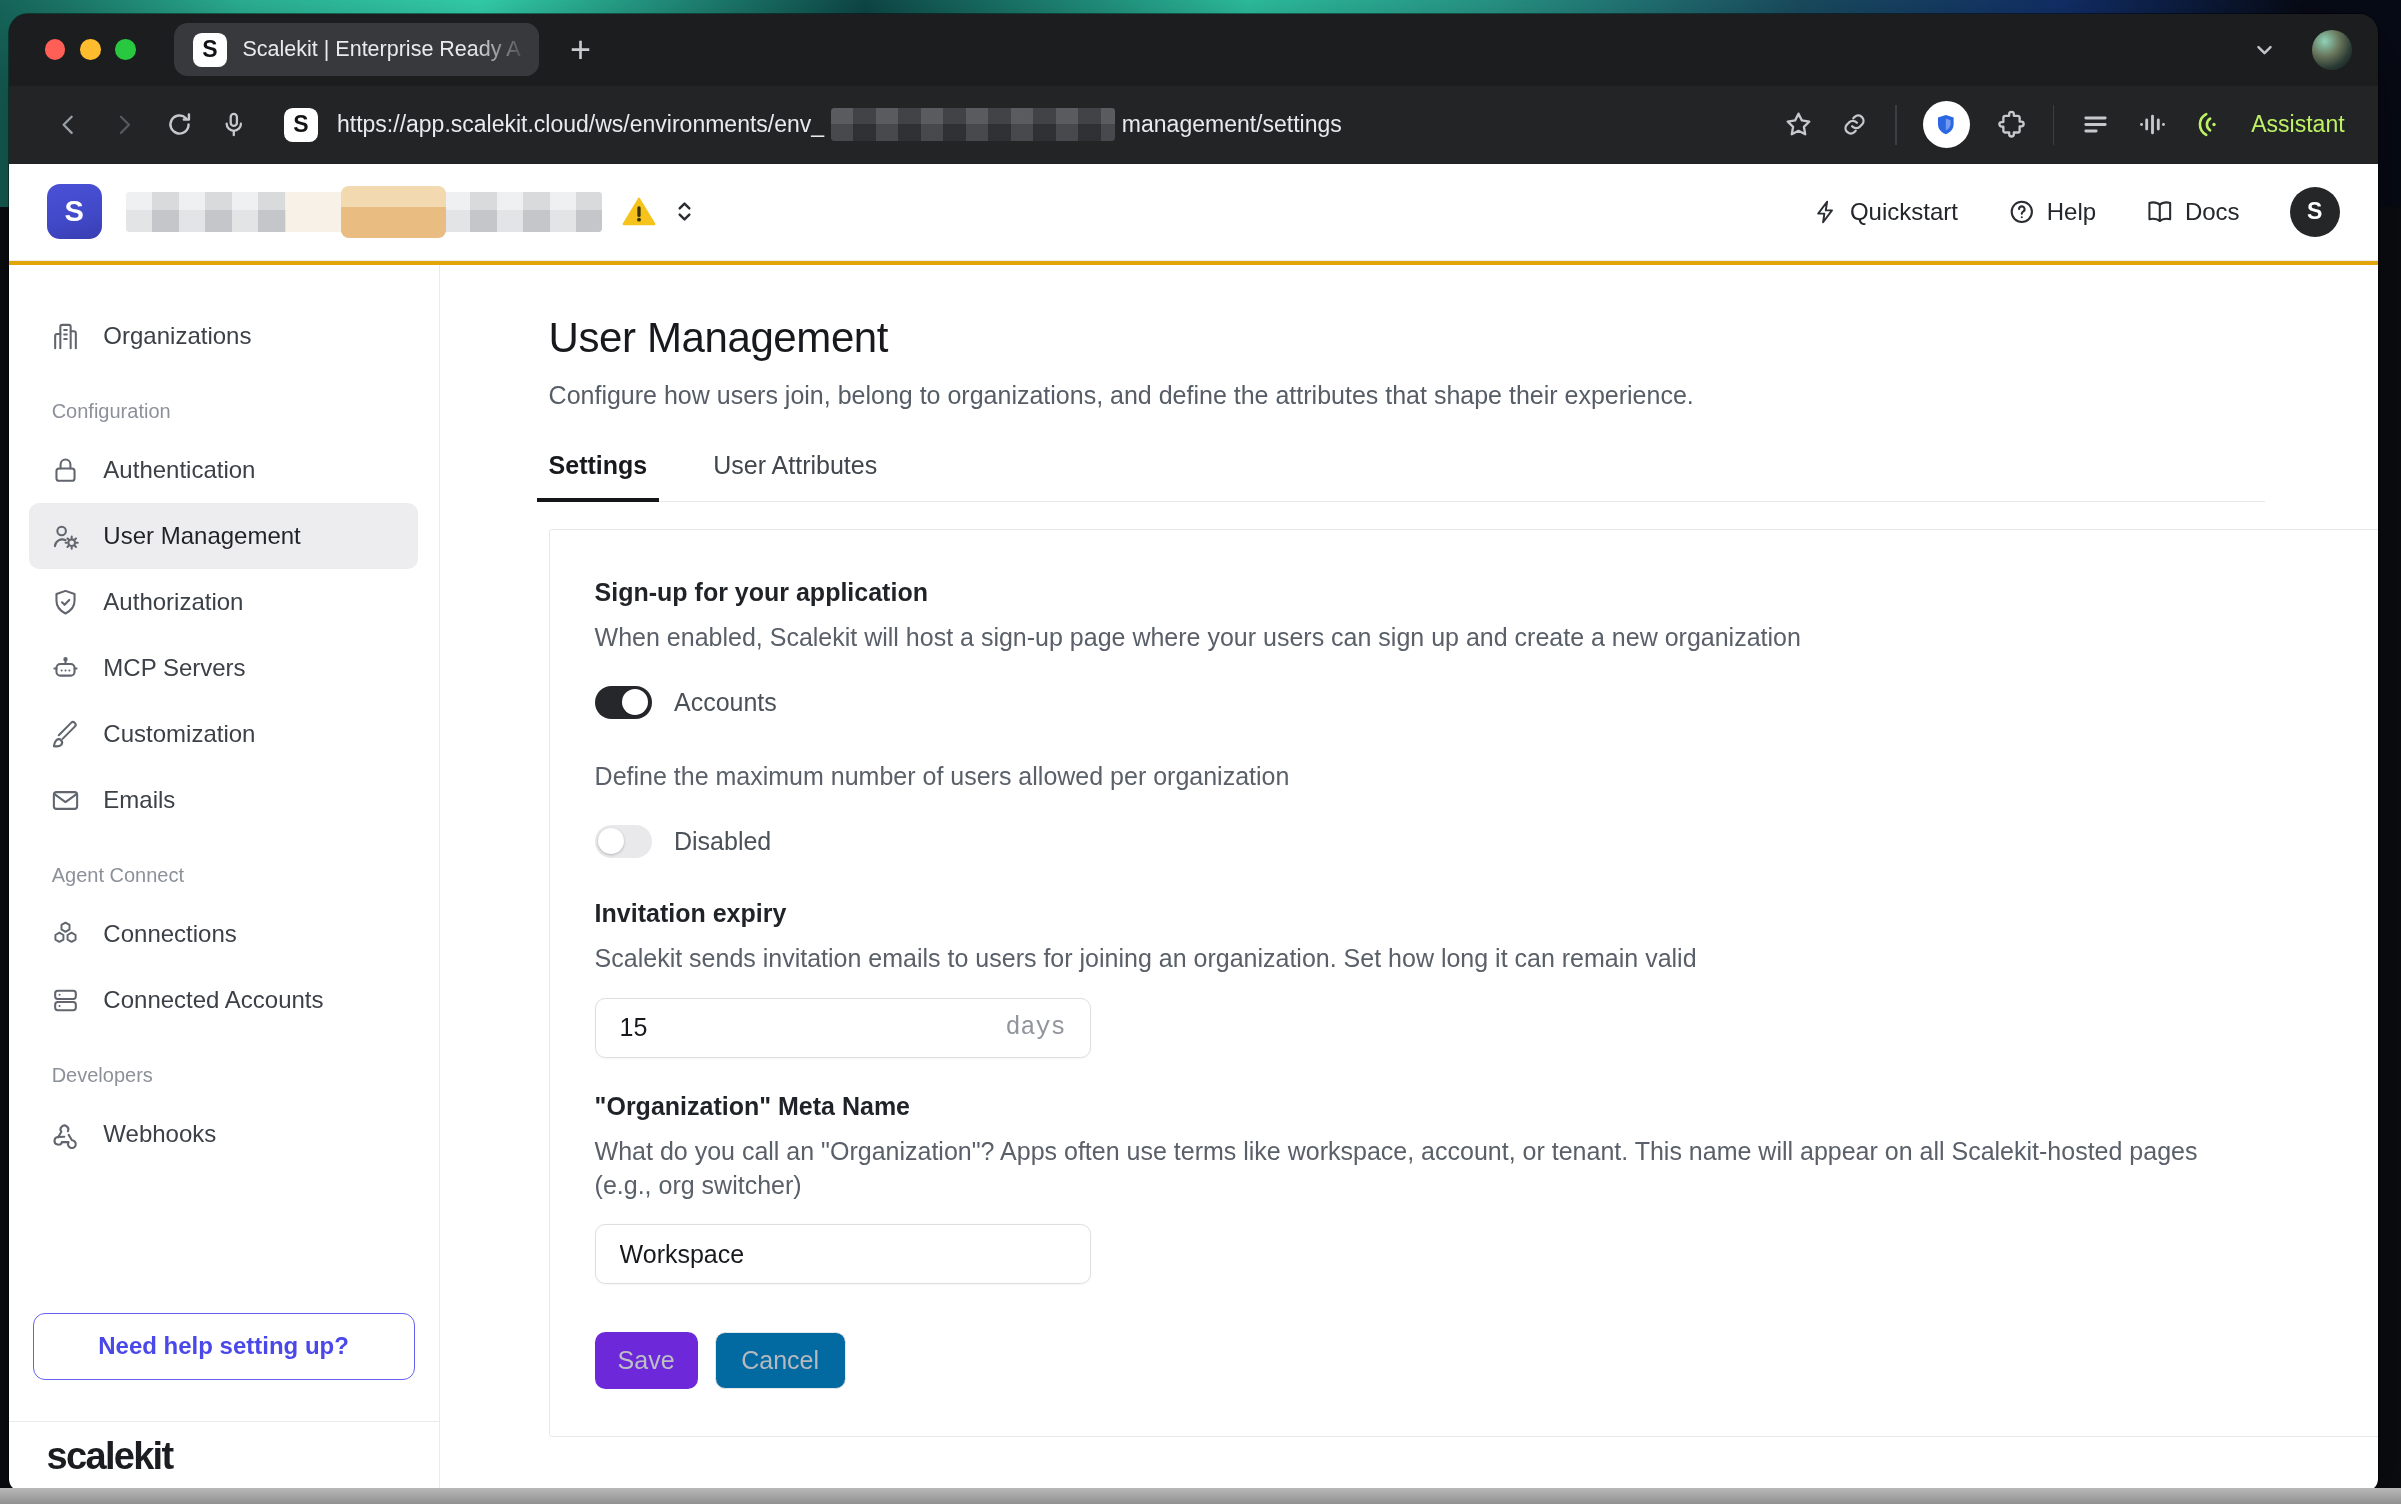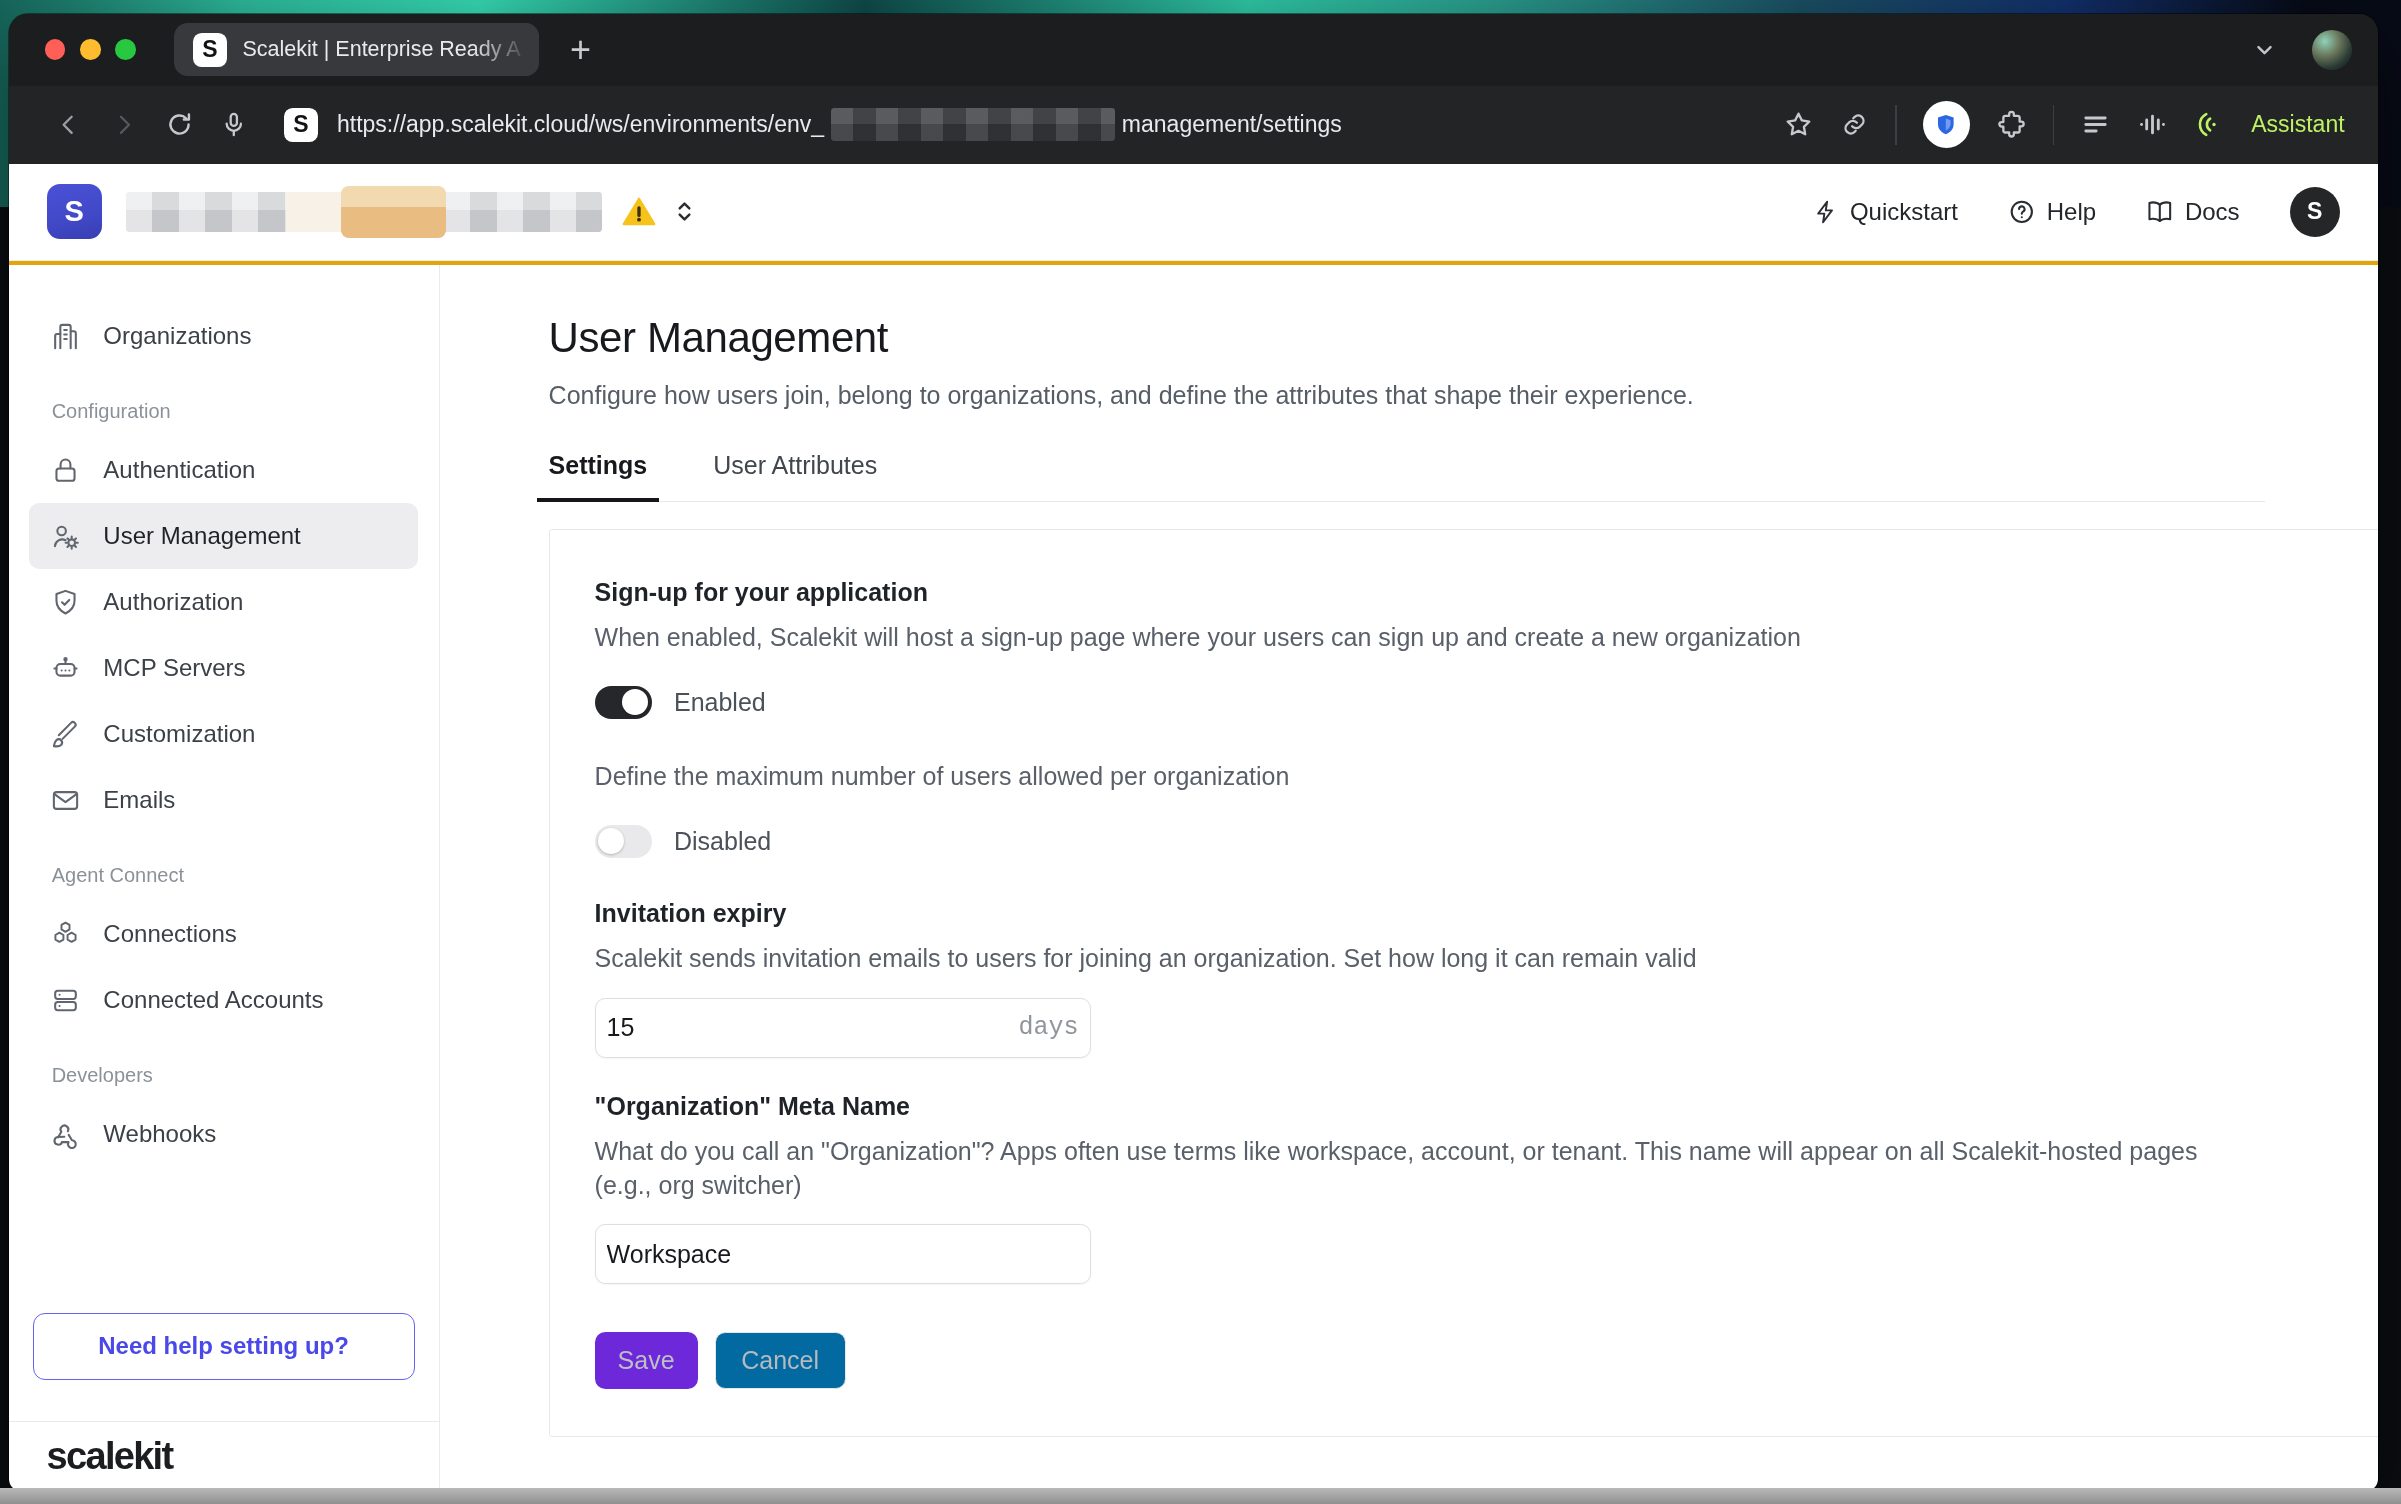--- a/index.html
+++ b/index.html
@@ -103,21 +103,21 @@
   .sec-title { font-size:25px; font-weight:600; color:#1f2328; line-height:31px; }
   .sec-desc { margin-top:12px; font-size:25px; color:#5a6069; line-height:34px; max-width:1603px; }
   .toggle-row { margin-top:24px; display:flex; align-items:center; gap:22.4px; height:48px; }
   .toggle { width:57px; height:33px; border-radius:16.4px; position:relative; }
   .toggle.on { background:var(--toggle-on,#25272B); }
   .toggle.off { background:#e9e9eb; }
   .toggle .knob { position:absolute; top:3.4px; width:26px; height:26px; border-radius:50%; background:#fff; box-shadow:0 0.9px 2.6px rgba(0,0,0,.25); }
   .toggle.on .knob { right:3.4px; } .toggle.off .knob { left:3.4px; }
   .toggle-label { font-size:25px; color:#4b5158; }
   .field { margin-top:22.4px; width:496px; height:60px; border:1.7px solid #dddee1; border-radius:10.3px;
-    display:flex; align-items:center; padding:0 11px; box-shadow:0 0.9px 1.7px rgba(0,0,0,.04); background:#fff; }
+    display:flex; align-items:center; padding:0 24px; box-shadow:0 0.9px 1.7px rgba(0,0,0,.04); background:#fff; }
   .field input { border:none; outline:none; flex:1; min-width:0; font-size:25px; color:#17191d; font-family:inherit; background:transparent; }
   .suffix { font-size:25px; color:#90959c;font-family:Liberation Mono, monospace; }
   .btn-row { margin-top:48px; display:flex; gap:17px; }
   .btn { height:57px; border-radius:10.3px; font-size:25px; font-weight:500; display:flex; align-items:center; justify-content:center; }
   .btn.save { width:103px; background:#6d28d9; color:#bcbfc4; border:none; }
   .btn.cancel { width:131px; background:#0369a1; color:#b6b9be; border:1.7px solid #e7e8ea; }
 
   svg { display:block; }
 </style>
 </head>
@@ -423,21 +423,21 @@
 
           <section class="card">
 
             <div class="sec">
               <div class="sec-title">Sign-up for your application</div>
               <div class="sec-desc">When enabled, Scalekit will host a sign-up page where your users can sign up and create a new organization</div>
               <div class="toggle-row">
                 <span class="toggle on">
                     <span class="knob"></span>
                   </span>
-                <span class="toggle-label">Enabled</span>
+                <span class="toggle-label">Accounts</span>
               </div>
             </div>
 
             <div class="sec">
               <div class="sec-desc">Define the maximum number of users allowed per organization</div>
               <div class="toggle-row">
                 <span class="toggle off">
                     <span class="knob"></span>
                   </span>
                 <span class="toggle-label">Disabled</span>

